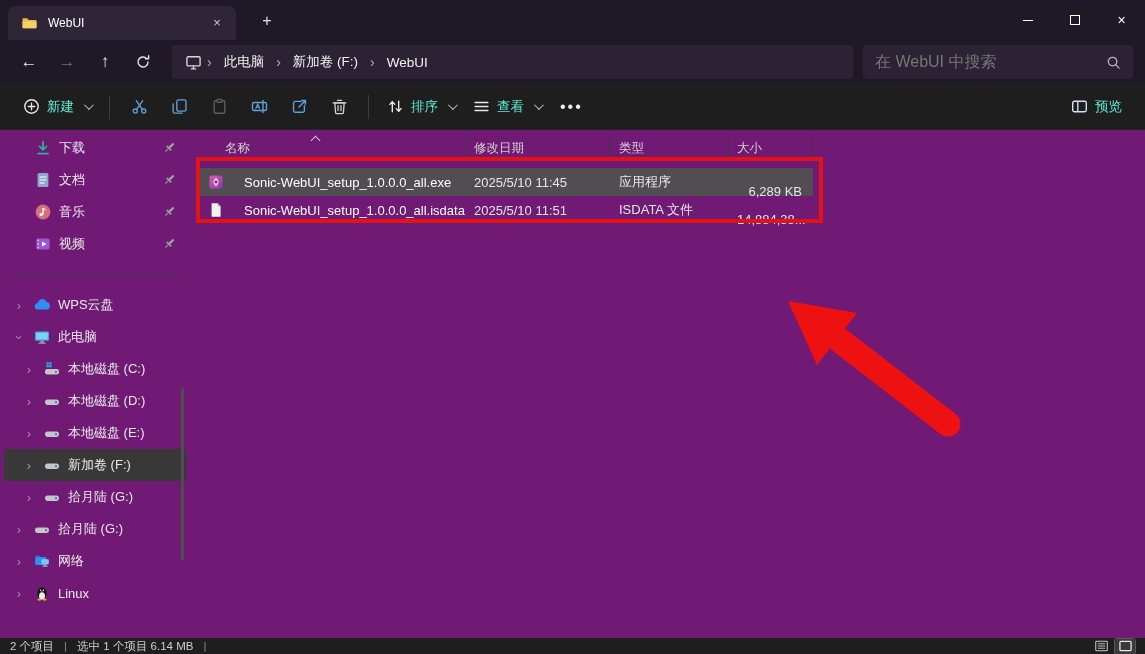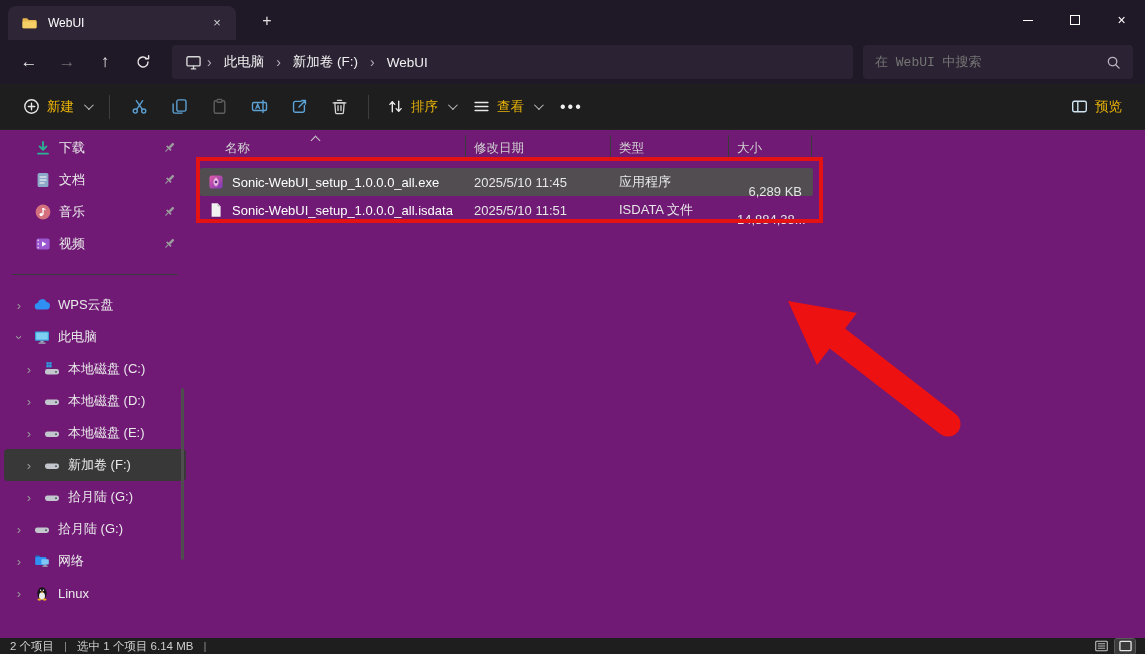--- a/index.html
+++ b/index.html
@@ -26,25 +26,25 @@
   .nav-btn { width:38px; height:32px; display:flex; align-items:center; justify-content:center;
              font-size:17px; color:#e6e6e6; border-radius:4px; flex-shrink:0; }
   .nav-btn.disabled { color:#6e6e6e; }
   .breadcrumb { flex:1; height:34px; background:#2b2333; border-radius:4px; margin:0 10px; display:flex;
                 align-items:center; padding:0 12px; font-size:13.5px; }
   .crumb { padding:2px 7px; color:#f0f0f0; border-radius:3px; }
   .crumb-sep { color:#b5b0bb; font-size:14px; padding:0 5px; }
   .searchbox { width:270px; height:34px; background:#2b2333; border-radius:4px; display:flex;
                align-items:center; padding:0 12px; margin-right:2px; }
   .searchbox input { flex:1; background:transparent; border:none; outline:none; color:#a8a1b0;
-                     font-size:13px; font-family:Liberation Mono, monospace; }
+                     font-size:16px; font-family:Liberation Sans, sans-serif; }
 
   
   .toolbar { height:46px; background:#1e1e1e; display:flex; align-items:center; padding:0 14px; border-bottom:1px solid #242424; }
-  .tb-btn { display:flex; align-items:center; gap:7px; padding:7px 9px; border-radius:4px; font-size:13.5px; color:#eab308; }
+  .tb-btn { display:flex; align-items:center; gap:7px; padding:7px 9px; border-radius:4px; font-size:13.5px; color:#5eead4; }
   .tb-icon-btn { width:40px; height:34px; display:flex; align-items:center; justify-content:center; border-radius:4px; }
   .tb-sep { width:1px; height:24px; background:#3d3d3d; margin:0 9px; flex-shrink:0; }
   .chev-down { width:7px; height:7px; border-right:1.5px solid #bdbdbd; border-bottom:1.5px solid #bdbdbd;
                transform:rotate(45deg) translateY(-2px); display:inline-block; margin-left:3px; }
   .tb-more { font-size:16px; letter-spacing:2px; color:#f0f0f0; padding:0 10px; }
   .tb-right { margin-left:auto; }
 
   
   .body { display:flex; height:508px; background:#701a75; position:relative; }
 
@@ -68,21 +68,21 @@
   .col { display:flex; align-items:center; padding:0 8px; border-right:1px solid #3a3a3a; position:relative; }
   .col-name { width:266px; padding-left:25px; }
   .col-date { width:145px; }
   .col-type { width:118px; }
   .col-size { width:83px; }
   .sort-caret { position:absolute; left:112px; top:2px; width:7px; height:7px;
                 border-left:1.5px solid #c9c9c9; border-top:1.5px solid #c9c9c9; transform:rotate(45deg); }
   .file-row { display:flex; height:28px; align-items:center; font-size:13px; width:613px; border-radius:2px; margin-left:0; }
   .file-row.selected { background:#514d50; }
   .fc { padding-left:8px; color:#e6e6e6; white-space:nowrap; overflow:hidden; }
-  .fc-name { width:266px; display:flex; align-items:center; gap:8px; color:#fff; }
+  .fc-name { width:266px; display:flex; align-items:center; gap:20px; color:#fff; }
   .fc-date { width:145px; }
   .fc-type { width:118px; }
   .fc-size { width:83px; text-align:right; padding-right:10px;margin-top:18px; }
   .row-gap { height:7px; }
 
   
   .statusbar { height:16px; background:#1e1e1e; display:flex; align-items:center; padding:0 10px;
                font-size:11.5px; color:#cfcfcf; gap:10px; }
   .status-sep { color:#8a8a8a; }
   .status-right { margin-left:auto; display:flex; gap:4px; align-items:center; }

